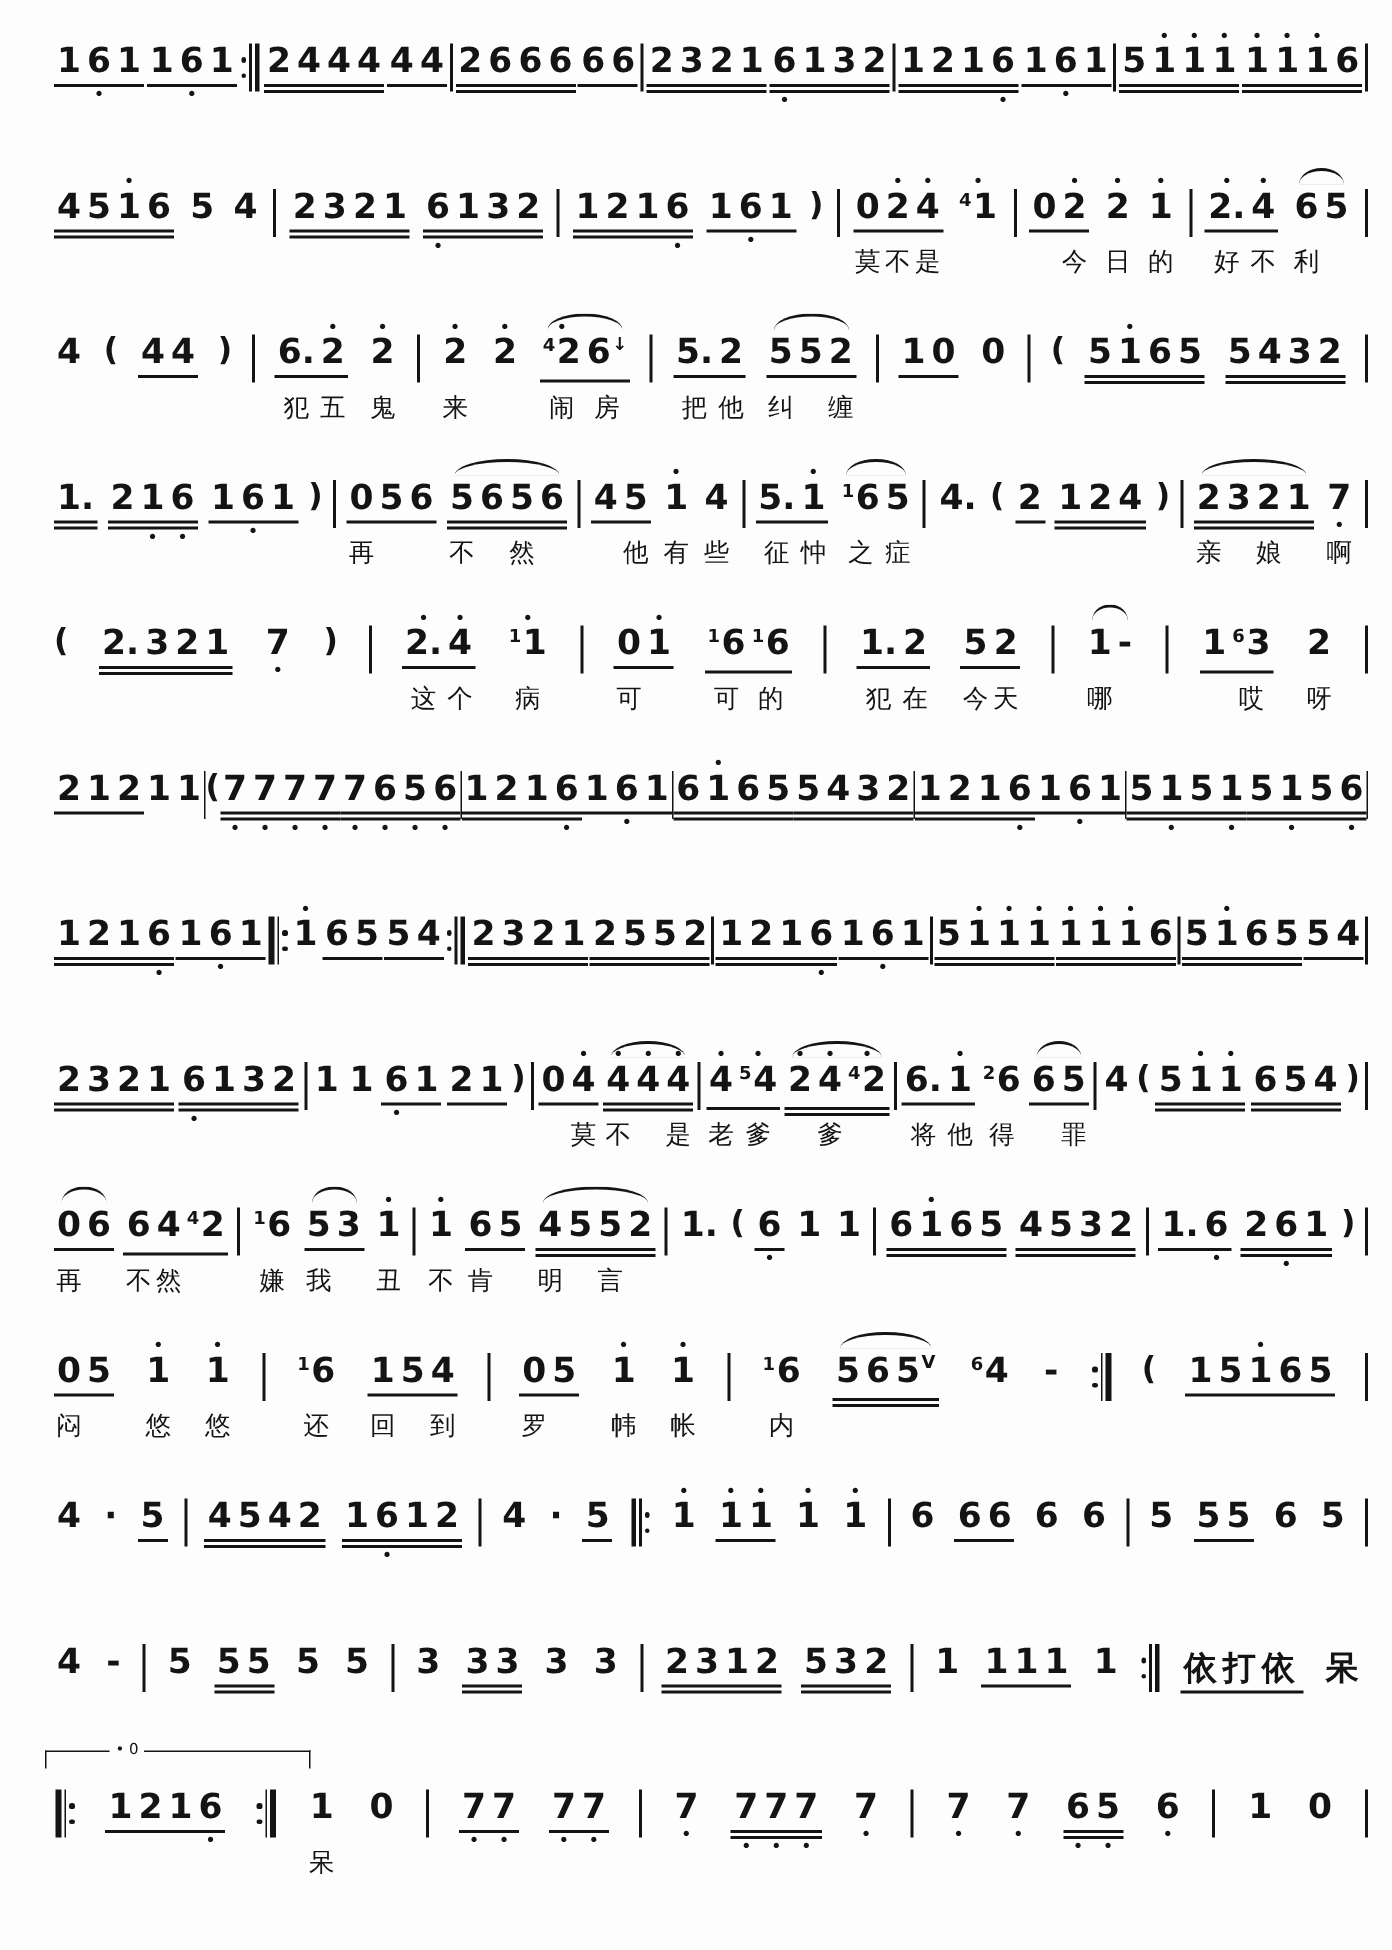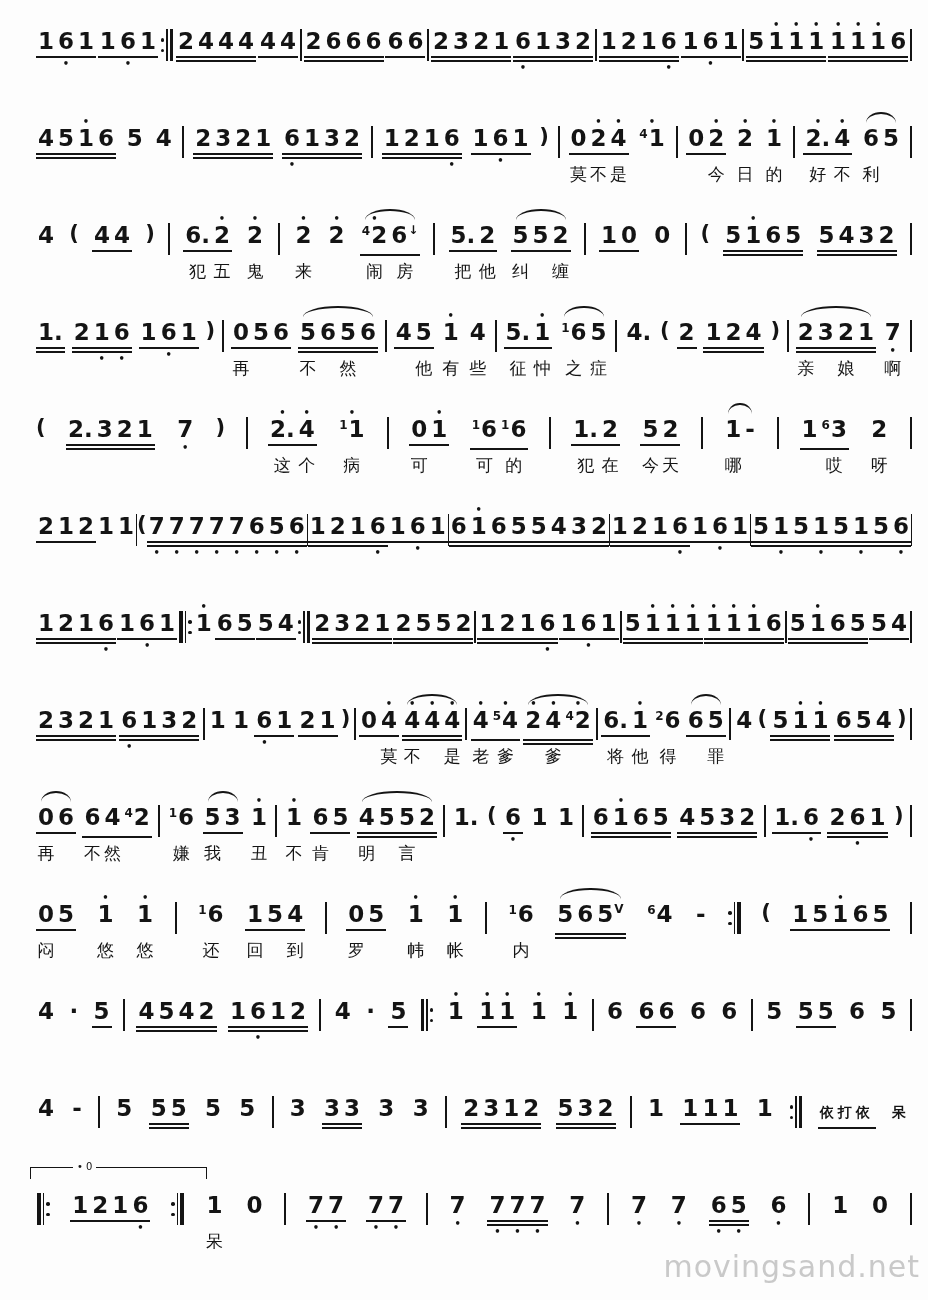--- a/index.html
+++ b/index.html
@@ -6,21 +6,21 @@
   body{width:928px;height:1300px;overflow:hidden;font-family:"DejaVu Sans",sans-serif;}
   .page{position:relative;width:928px;height:1300px;background:#fdfdfd;}
   .score{position:absolute;left:36px;right:16px;top:20px;}
   .line{display:flex;align-items:flex-start;justify-content:space-between;height:97px;position:relative;}
   .grp{position:relative;display:inline-flex;flex-direction:column;align-items:stretch;}
   .nrow{display:flex;align-items:flex-start;}
   .ul{height:2px;background:#141414;margin-top:2px;}
   .note{position:relative;display:flex;flex-direction:column;align-items:center;padding:0 2px;}
   .da{height:9px;font-size:10px;line-height:9px;color:#141414;font-weight:700;}
   .tb{display:flex;align-items:baseline;font-weight:700;font-size:23px;line-height:25px;color:#141414;}
-  .cjk .tb{font-size:14px;font-weight:600;letter-spacing:4px;line-height:25px;padding-top:4px;}
+  .cjk .tb{font-size:22px;font-weight:600;letter-spacing:4px;line-height:25px;padding-top:4px;}
   .gr{font-size:12px;font-weight:700;margin-right:1px;transform:translateY(-8px);display:inline-block;}
   .post{font-size:12px;font-weight:700;transform:translateY(-9px);display:inline-block;margin-left:1px;}
   .db{position:absolute;font-size:10px;line-height:6px;font-weight:700;color:#141414;left:50%;transform:translateX(-50%);}
   .ly{position:absolute;top:46px;left:50%;transform:translateX(-50%);font-size:17px;color:#141414;white-space:nowrap;}
   .bar{width:2px;height:32px;background:#141414;margin-top:9px;}
   .rep{display:flex;align-items:center;margin-top:9px;height:32px;}
   .rep .thick{width:3.5px;height:32px;background:#141414;margin:0 1px;}
   .rep .thin{width:1.5px;height:32px;background:#141414;margin:0 1px;}
   .rep .dots{display:flex;flex-direction:column;gap:7px;margin:0 1px;}
   .rep .dots i{width:3.5px;height:3.5px;border-radius:50%;background:#141414;}
@@ -3708,14 +3708,13 @@
               <div class="da"></div>
               <div class="tb">
                 <span class="t">0</span>
               </div>
             </div>
           </div>
         </div>
         <div class="bar"></div>
       </div>
     </div>
-  <div class="watermark">movingsand.net</div>
 </div>
 
 </body></html>

